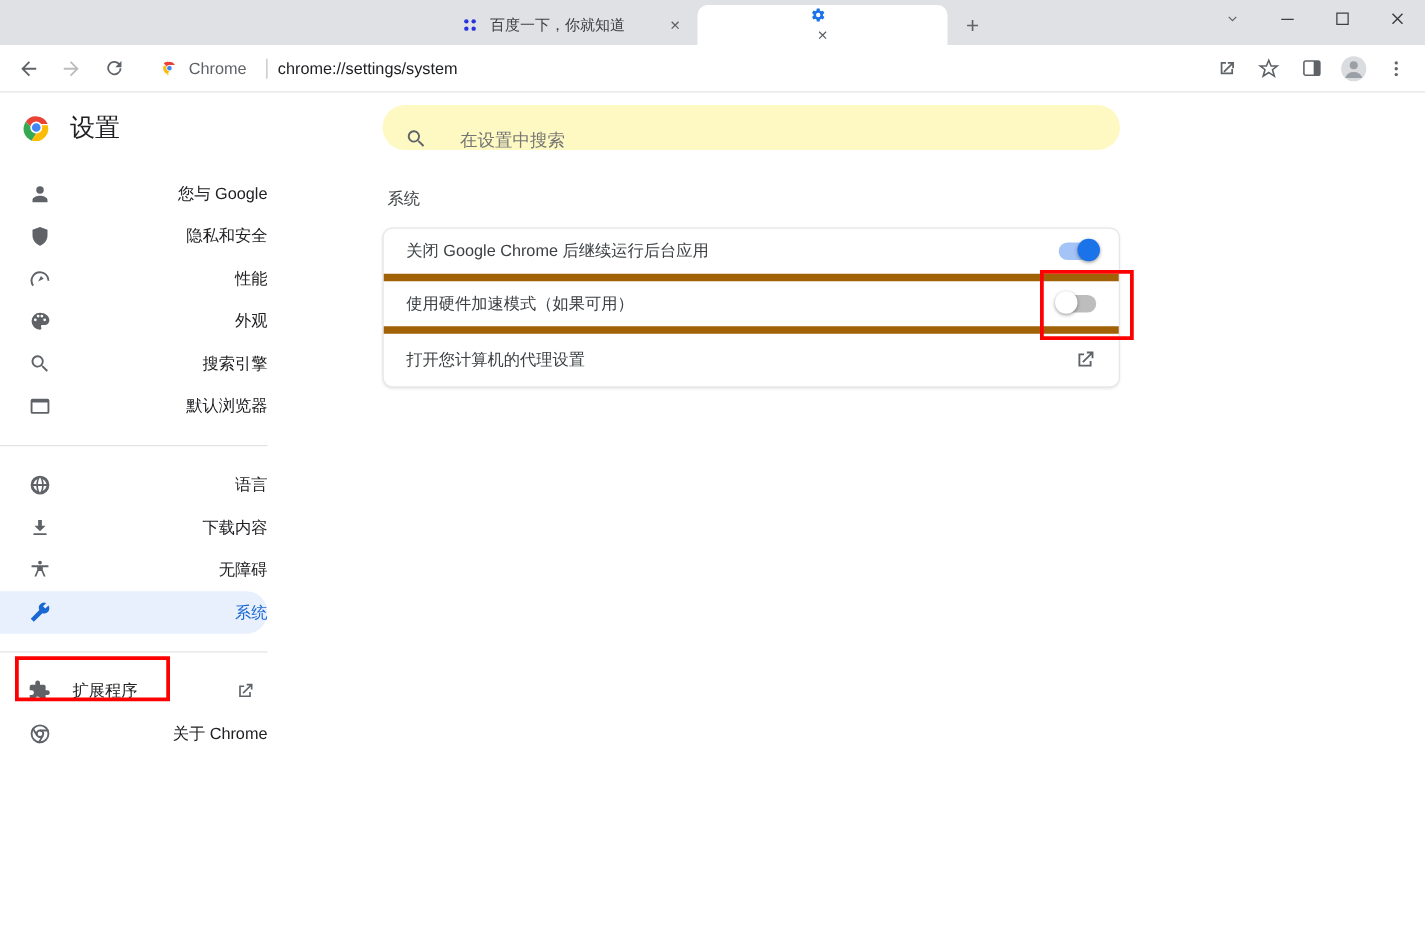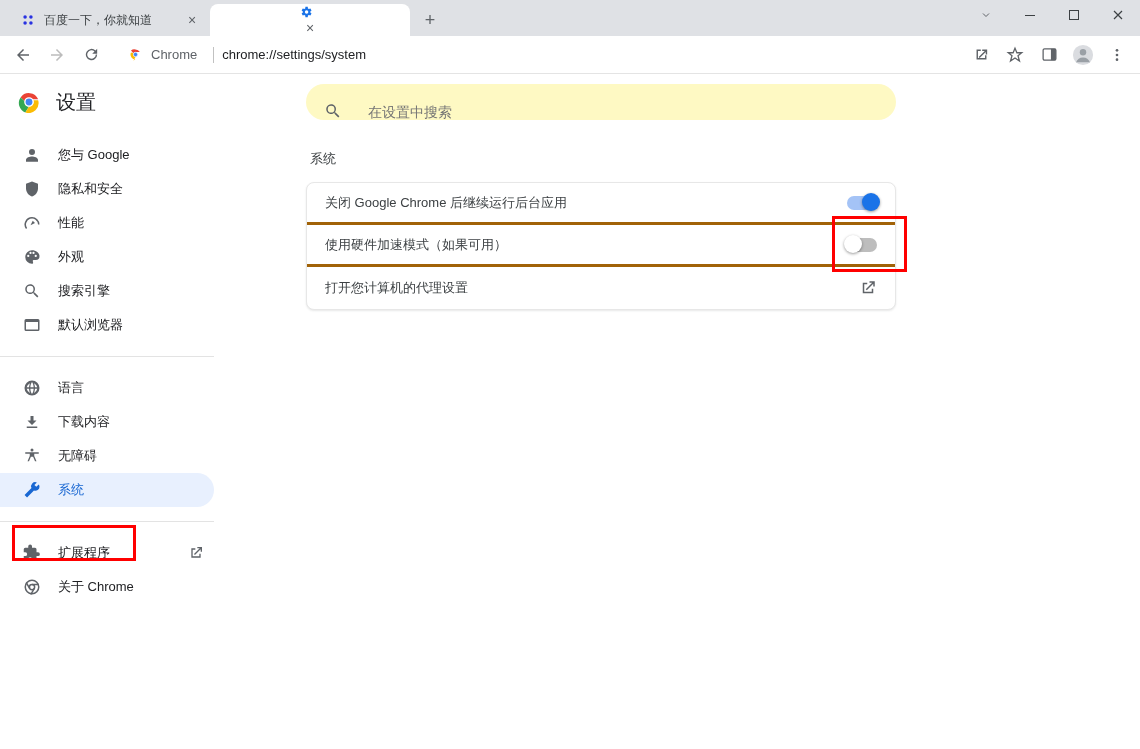--- a/index.html
+++ b/index.html
@@ -1,19 +1,19 @@
 <!DOCTYPE html>
 <html><head>
 <meta charset="utf-8">
 <style>
   * { box-sizing: border-box; margin: 0; padding: 0; font-family: "Microsoft YaHei", "Segoe UI", Arial, sans-serif; }
   body { width: 1140px; height: 749px; background: #fff; overflow: hidden; position: relative; }
 
   
-  .tabstrip { height: 36px; background: #dfe1e5; display: flex; align-items: flex-end; padding-left: 10px; }
+  .tabstrip { height: 36px; background: #dfe1e5; display: flex; align-items: flex-end; padding-left: 10px; justify-content: center; }
   .tab { display: flex; align-items: center; height: 32px; padding: 0 10px; font-size: 12px; border-radius: 8px 8px 0 0; max-width: 200px; min-width: 200px; color: #3c4043; position: relative; }
   .tab.inactive { background: #dfe1e5; }
   .tab.active { background: #fff; flex-direction: column; }
   .tab .favicon { width: 16px; height: 16px; margin-right: 8px; display: flex; align-items: center; justify-content: center; }
   .tab .title { flex: 1; white-space: nowrap; overflow: hidden; text-overflow: ellipsis; }
   .tab .close { width: 16px; height: 16px; display: flex; align-items: center; justify-content: center; font-size: 14px; color: #5f6368; cursor: pointer; }
   .newtab { width: 28px; height: 28px; display: flex; align-items: center; justify-content: center; color: #5f6368; font-size: 18px; margin-left: 6px; margin-bottom: 2px; cursor: pointer; }
   .win-controls { position: absolute; right: 0; top: 0; display: flex; }
   .win-controls > div { width: 44px; height: 30px; display: flex; align-items: center; justify-content: center; color: #3c4043; cursor: pointer; }
   .win-controls .chev svg, .win-controls .min svg, .win-controls .max svg, .win-controls .cls svg { width: 12px; height: 12px; }
@@ -30,42 +30,42 @@
 
   
   .settings-header { height: 56px; display: flex; align-items: center; padding-left: 18px; }
   .settings-header .logo { width: 22px; height: 22px; margin-right: 16px; }
   .settings-header .title { font-size: 20px; color: #202124; }
 
   
   .content { display: flex; height: calc(749px - 36px - 38px); }
   .sidebar { width: 252px; padding-top: 0; border: none; }
   .nav-group { padding: 8px 0; }
-  .nav-item { height: 34px; display: flex; align-items: center; padding-left: 22px; font-size: 13px; color: #202124; cursor: pointer; border-top-right-radius: 17px; border-bottom-right-radius: 17px; margin-right: 38px; position: relative; }
+  .nav-item { height: 34px; display: flex; align-items: center; padding-left: 22px; font-size: 13px; color: #202124; cursor: pointer; border-top-right-radius: 17px; border-bottom-right-radius: 17px; margin-right: 38px; position: relative; justify-content: space-between; }
   .nav-item .nicon { width: 20px; display: flex; align-items: center; justify-content: center; margin-right: 16px; color: #5f6368; }
   .nav-item.selected { background: #e8f0fe; color: #1967d2; }
   .nav-item.selected .nicon { color: #1967d2; }
   .divider { height: 1px; background: #e3e3e3; margin: 6px 0; margin-right: 38px; margin-left: 0; }
   .ext-icon { margin-left: auto; margin-right: 10px; color: #5f6368; }
 
   
   .redbox1 { position: absolute; border: 3px solid #f00; pointer-events: none; }
   .rb-sidebar { left: 12px; top: 525px; width: 124px; height: 36px; }
   .rb-toggle { left: 832px; top: 216px; width: 75px; height: 56px; }
 
   
   .main { flex: 1; display: flex; flex-direction: column; align-items: flex-start; padding-top: 0; padding-left: 54px; }
   .searchbox { width: 590px; height: 36px; background: #fef9c3; border-radius: 20px; display: flex; align-items: flex-end; padding: 0 18px; margin-top: -48px; margin-bottom: 24px; position: relative; top: 0; gap: 12px; }
   .searchbox .sicon { color: #5f6368; margin-right: 14px; display: flex; }
   .searchbox input { border: none; background: transparent; outline: none; font-size: 14px; color: #5f6368; flex: 1; }
 
   .section-title { font-size: 13px; color: #3c4043; margin-bottom: 14px; margin-top: 20px; padding-left: 4px; }
 
   .card { width: 590px; border: 1px solid #e7e7e7; border-radius: 8px; background: #fff; box-shadow: 0 1px 2px rgba(60,64,67,.12); }
-  .row { height: 42px; display: flex; align-items: center; padding: 0 18px; font-size: 13px; color: #3c4043; border-bottom: 3px solid #a16207; }
+  .row { height: 42px; display: flex; align-items: center; padding: 0 18px; font-size: 13px; color: #3c4043; border-bottom: 6px solid #a16207; }
   .row:last-child { border-bottom: none; }
   .row .label { flex: 1; }
   .row .action { display: flex; align-items: center; }
 
   
   .toggle { width: 30px; height: 14px; border-radius: 7px; position: relative; cursor: pointer; }
   .toggle .knob { position: absolute; top: -3px; width: 18px; height: 18px; border-radius: 50%; background: #fff; box-shadow: 0 1px 3px rgba(0,0,0,.4); }
   .toggle.on { background: #a4c3f6; }
   .toggle.on .knob { right: -3px; background: #1a73e8; }
   .toggle.off { background: #bdbdbd; }

